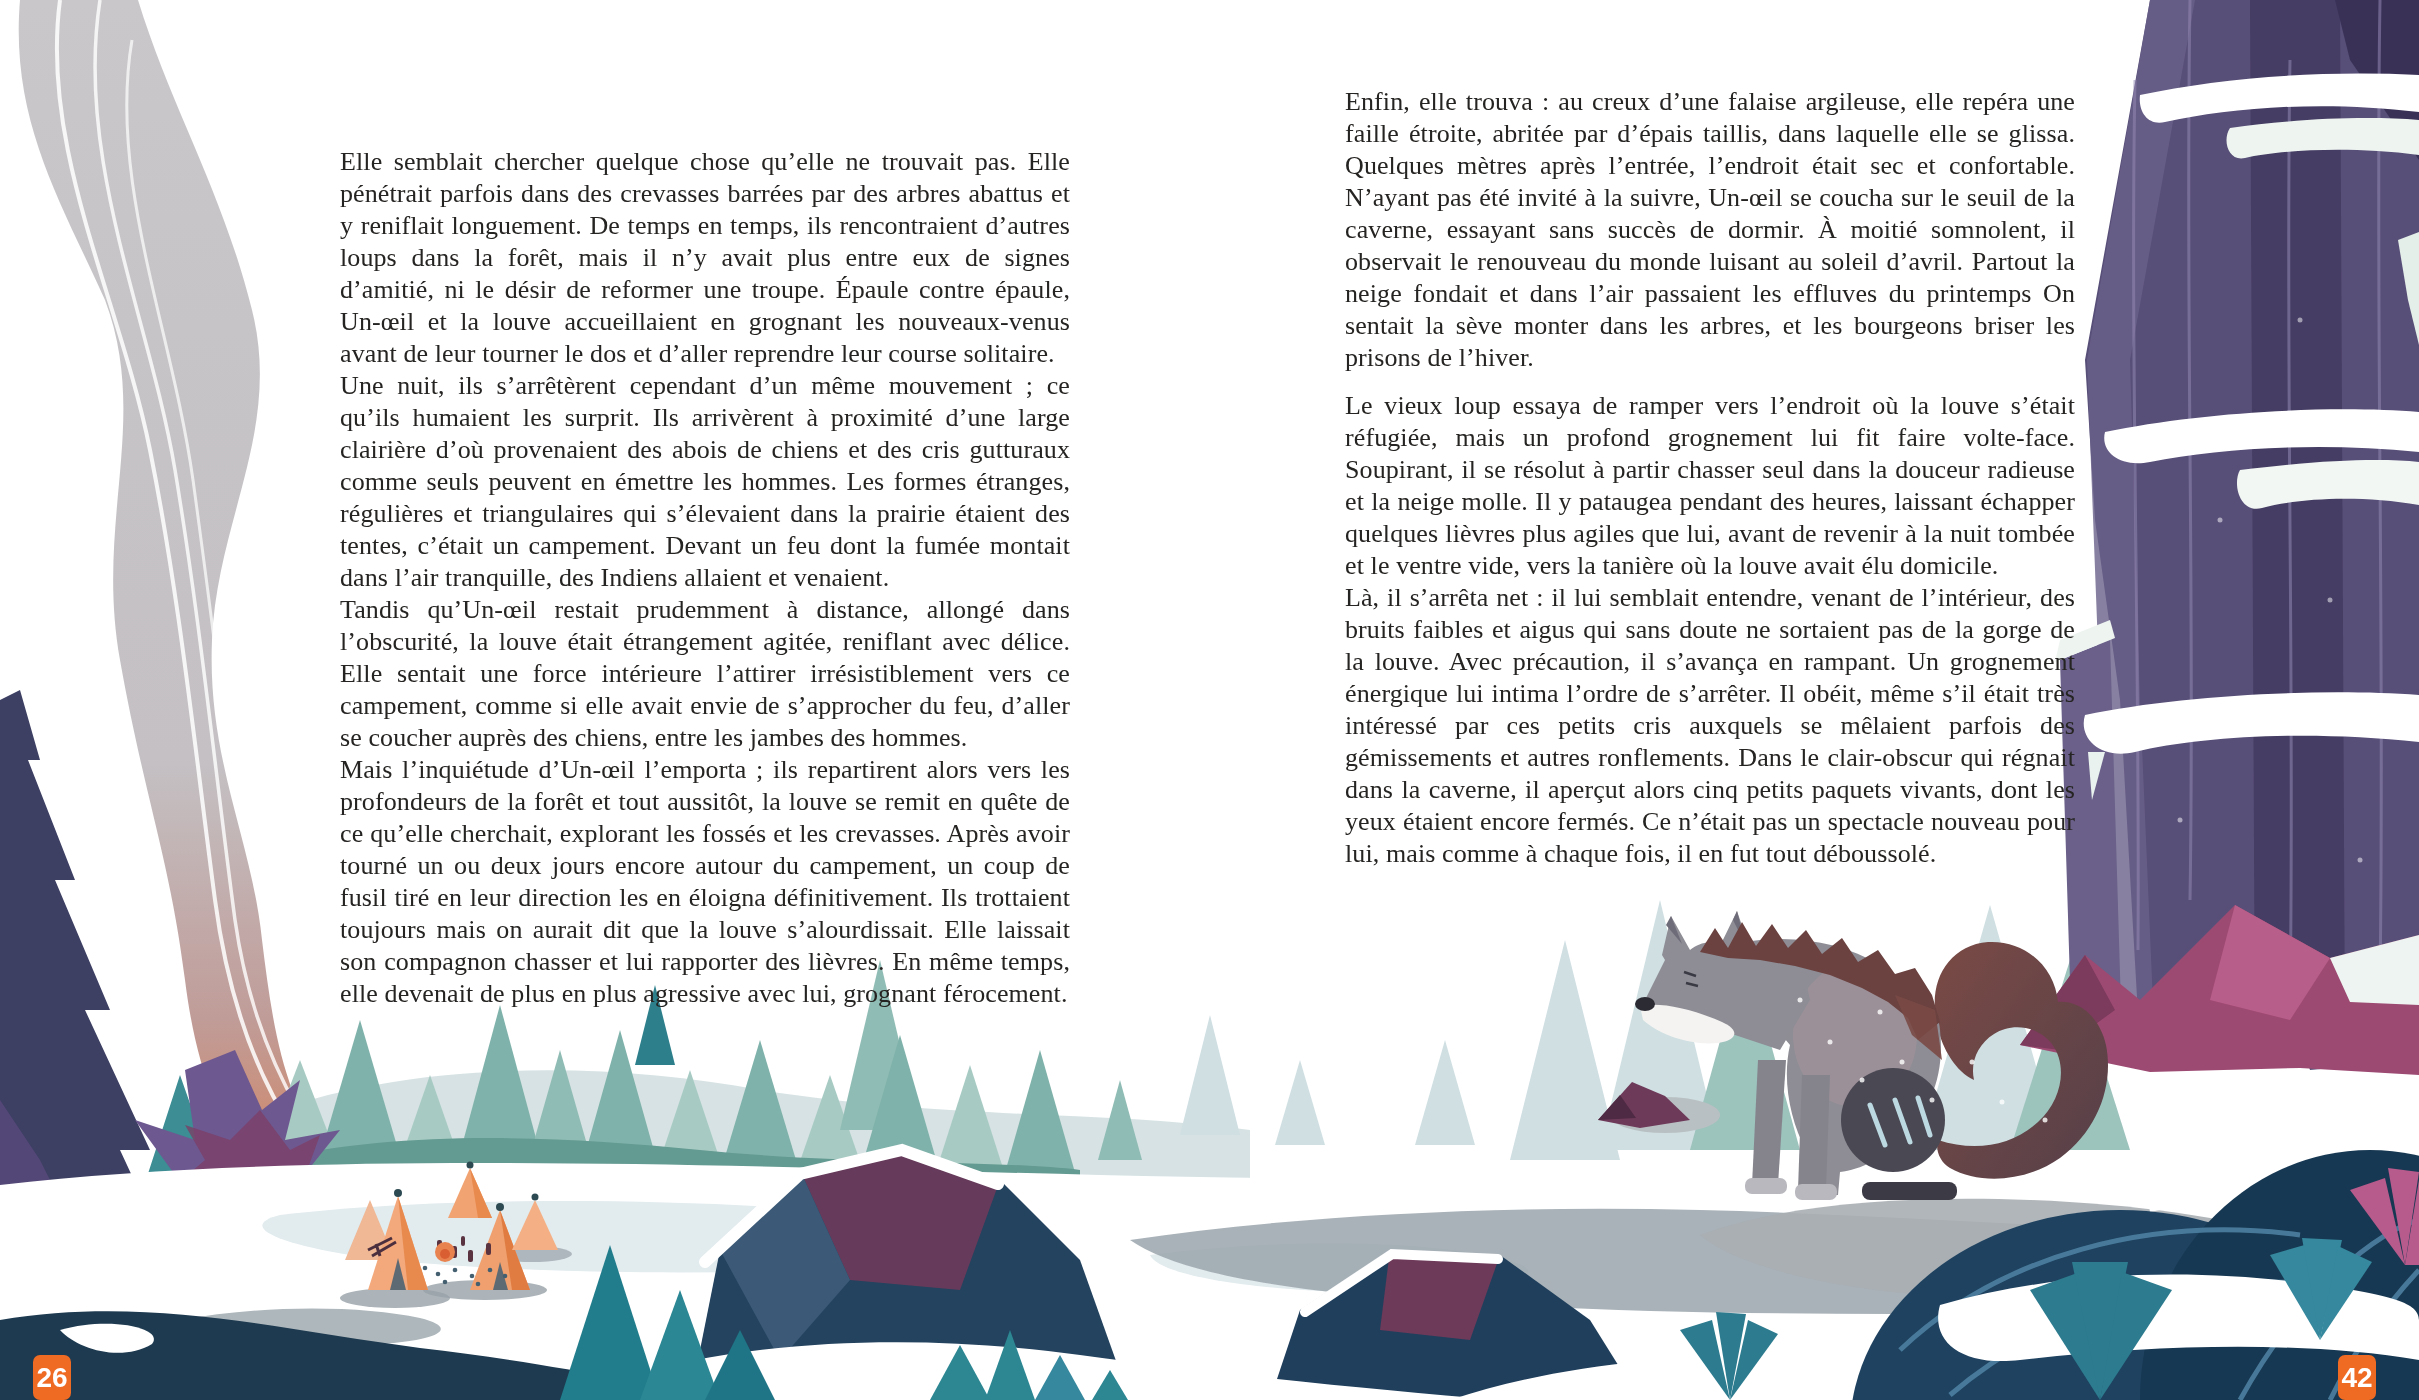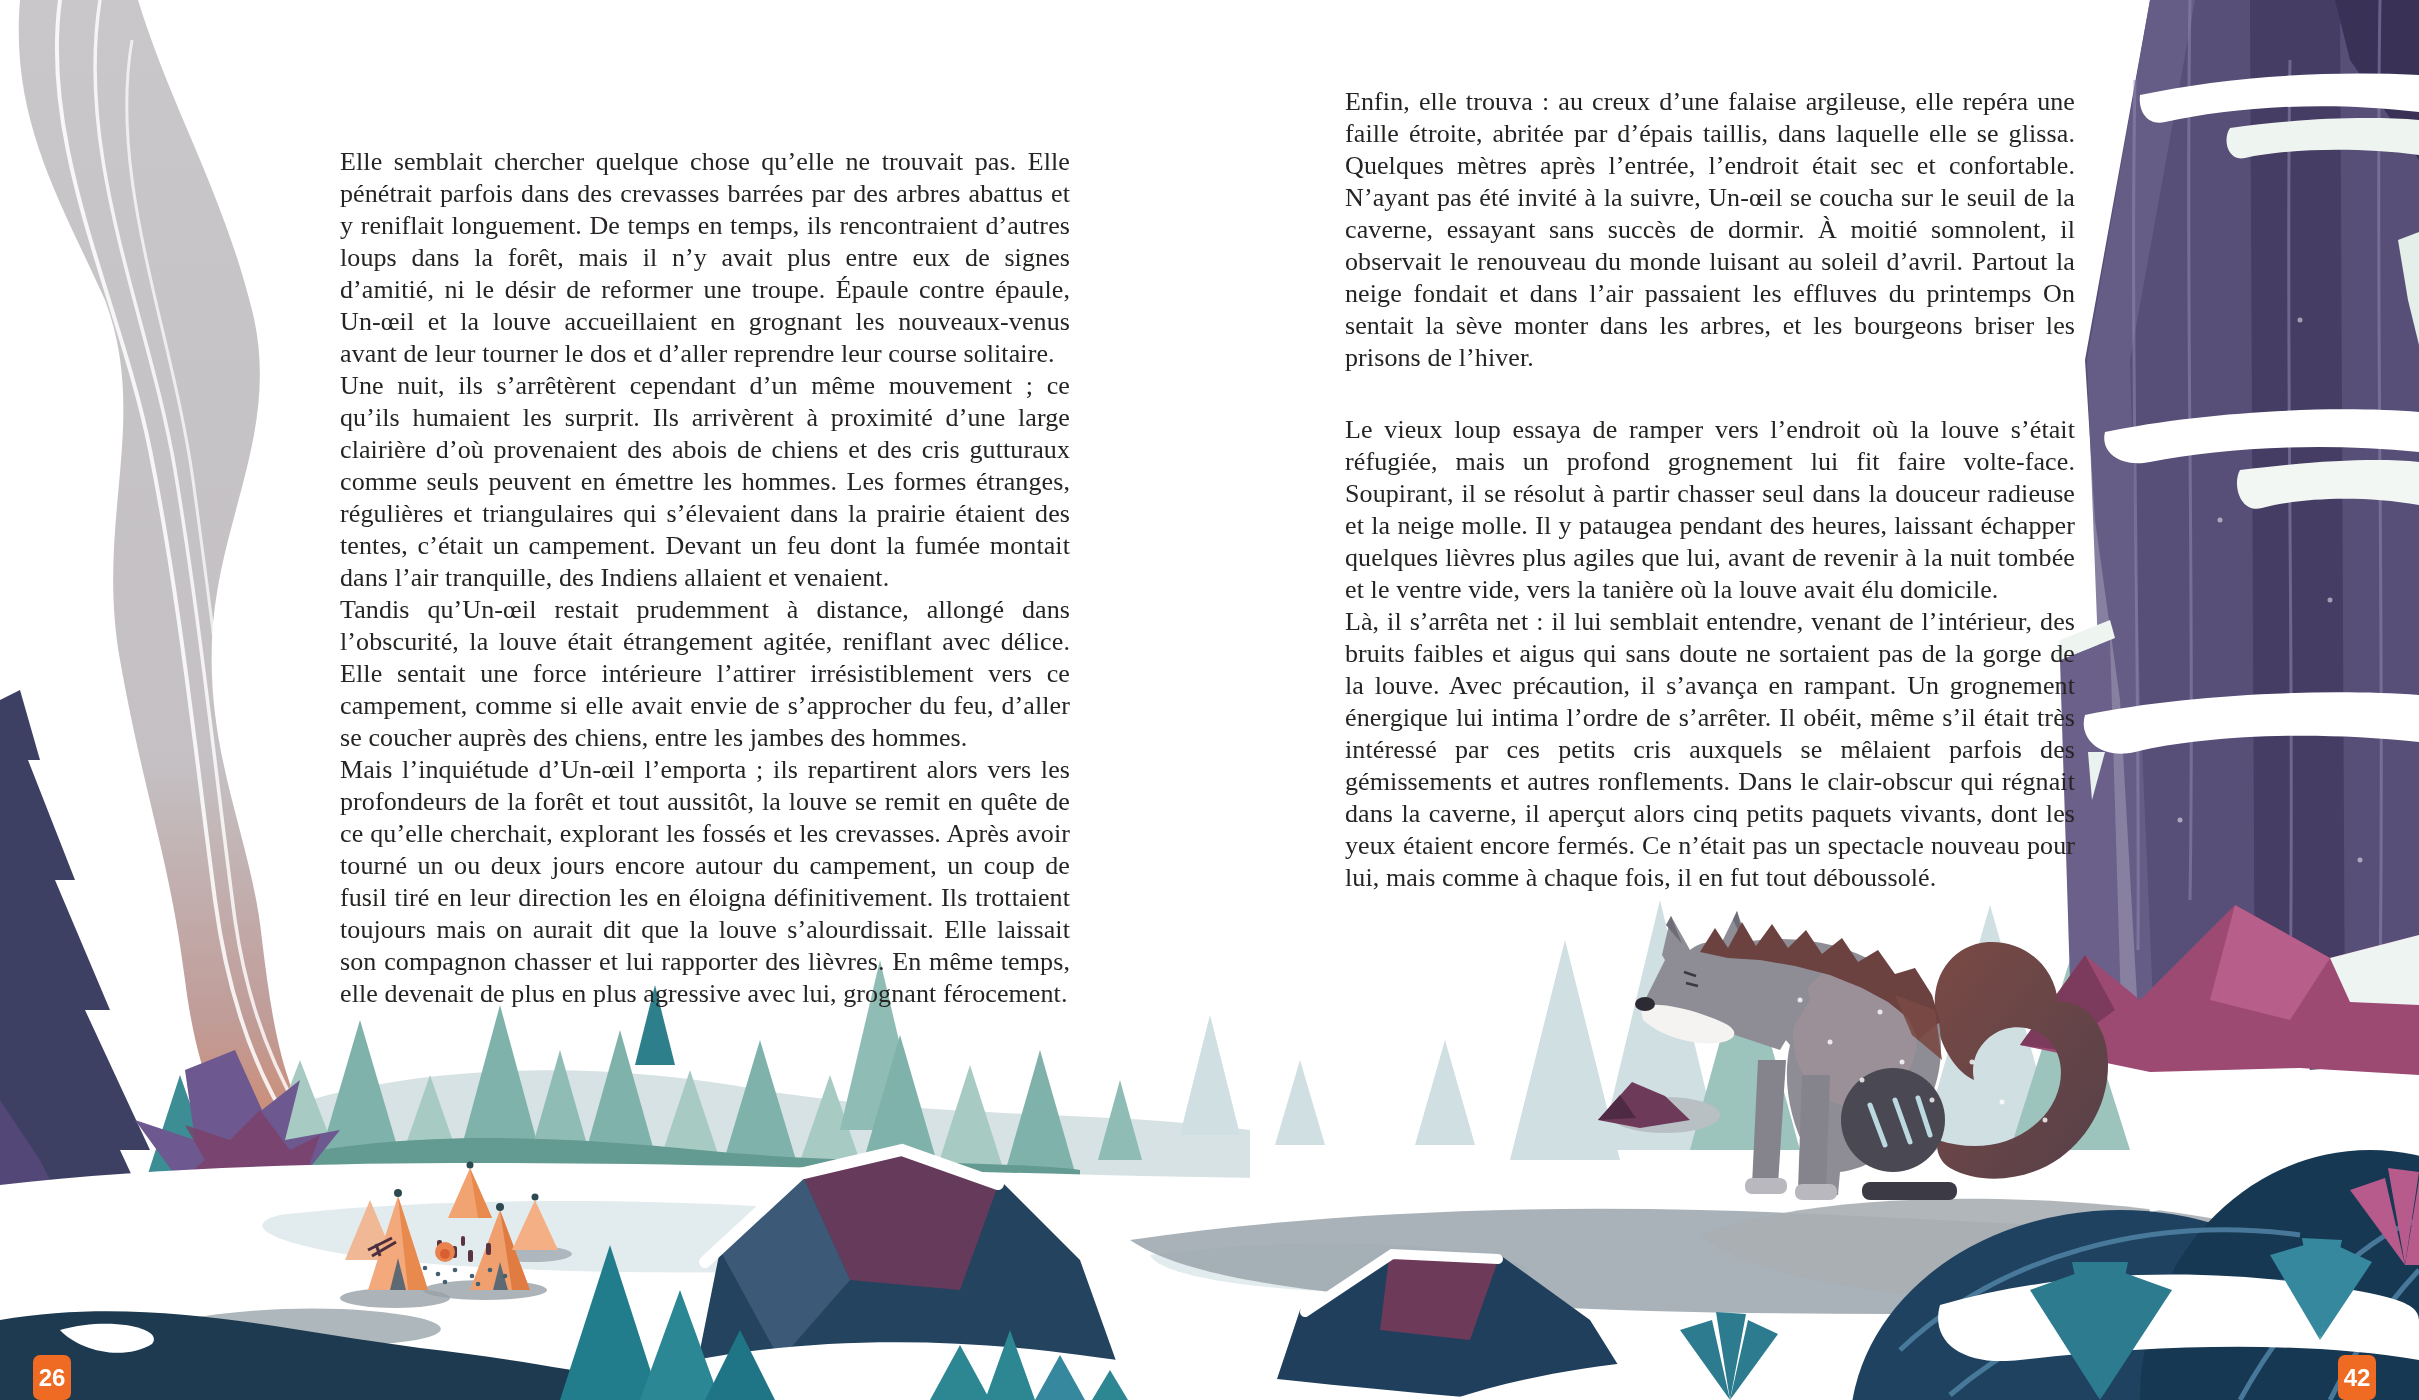--- a/index.html
+++ b/index.html
@@ -10,26 +10,26 @@
   }
   .illustration { position:absolute; left:0; top:0; width:2419px; height:1400px; z-index:1; }
   .textcol {
     position:absolute; z-index:2; color:var(--ink,#262422);
     font-size:26px; line-height:32px; text-align:justify; hyphens:none;
     letter-spacing:0.1px;
   }
   .textcol p { margin:0; }
   #left-col  { left:340px;  top:146px; width:730px; }
   #right-col { left:1345px; top:86px;  width:730px; }
-  #right-col p.para-gap { margin-top:40px; }
+  #right-col p.para-gap { margin-top:16px; }
   .page-badge {
     position:absolute; top:1355px; width:38px; height:45px; z-index:3;
     background:var(--accent-orange,#ef6a23); border-radius:7px;
     color:#fff; font-family:"Liberation Sans",sans-serif;
-    font-size:24px; font-weight:700;
+    font-size:28px; font-weight:700;
     display:flex; align-items:center; justify-content:center;
   }
   #badge-left  { left:33px; }
   #badge-right { left:2338px; }
 </style>
 </head>
 <body>
 
 <svg class="illustration" viewBox="0 0 2419 1400" xmlns="http://www.w3.org/2000/svg">
   <defs>

